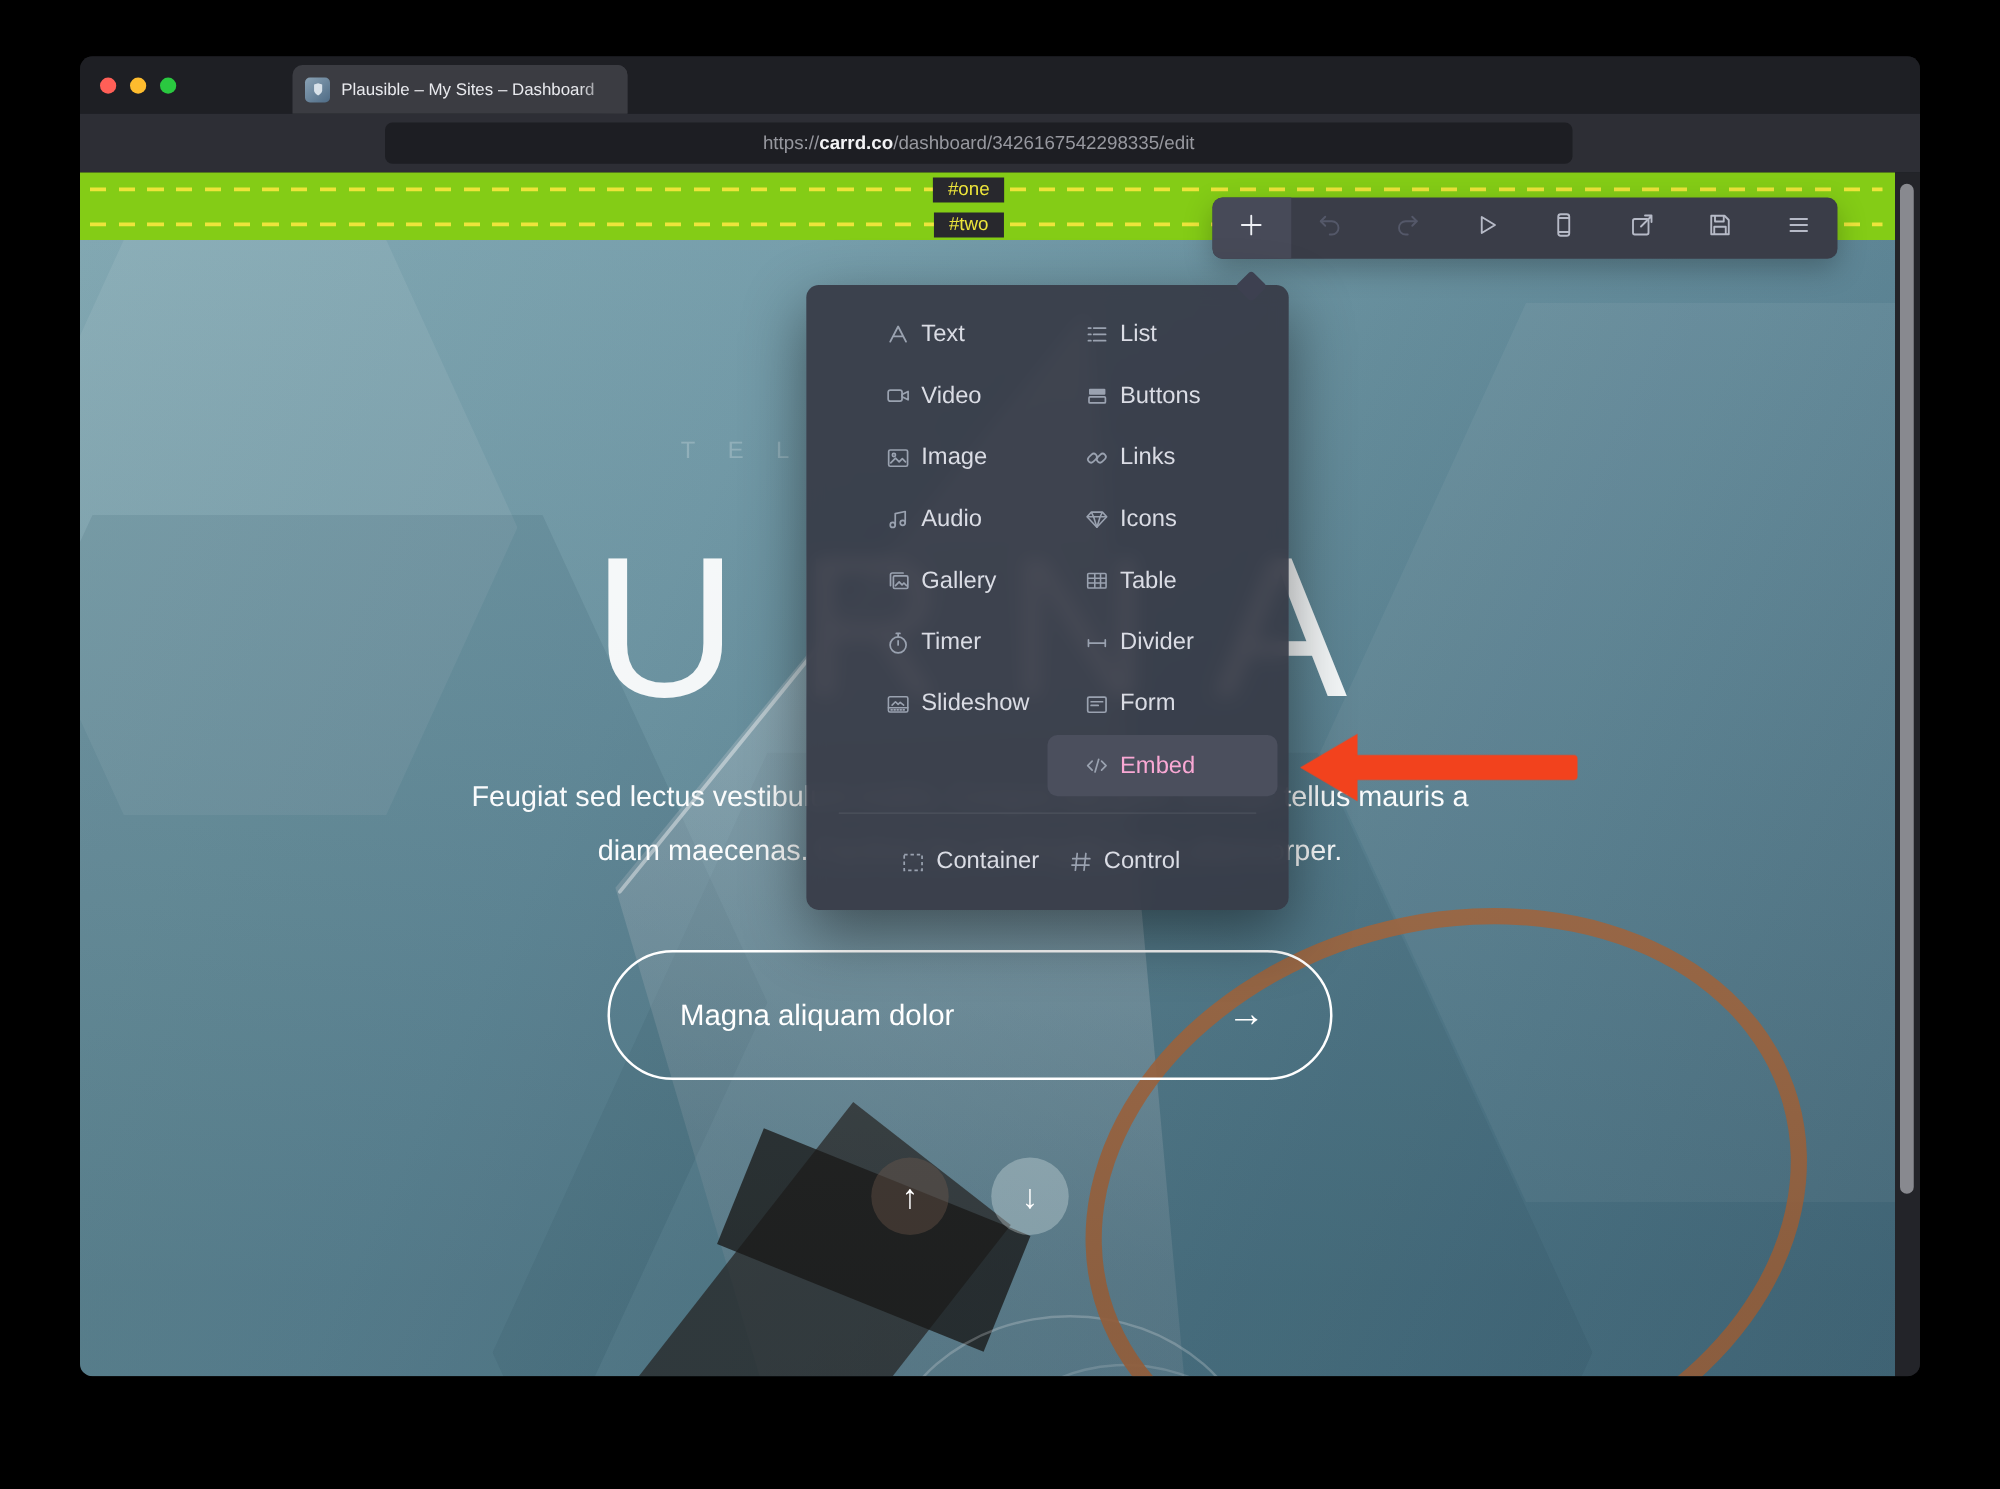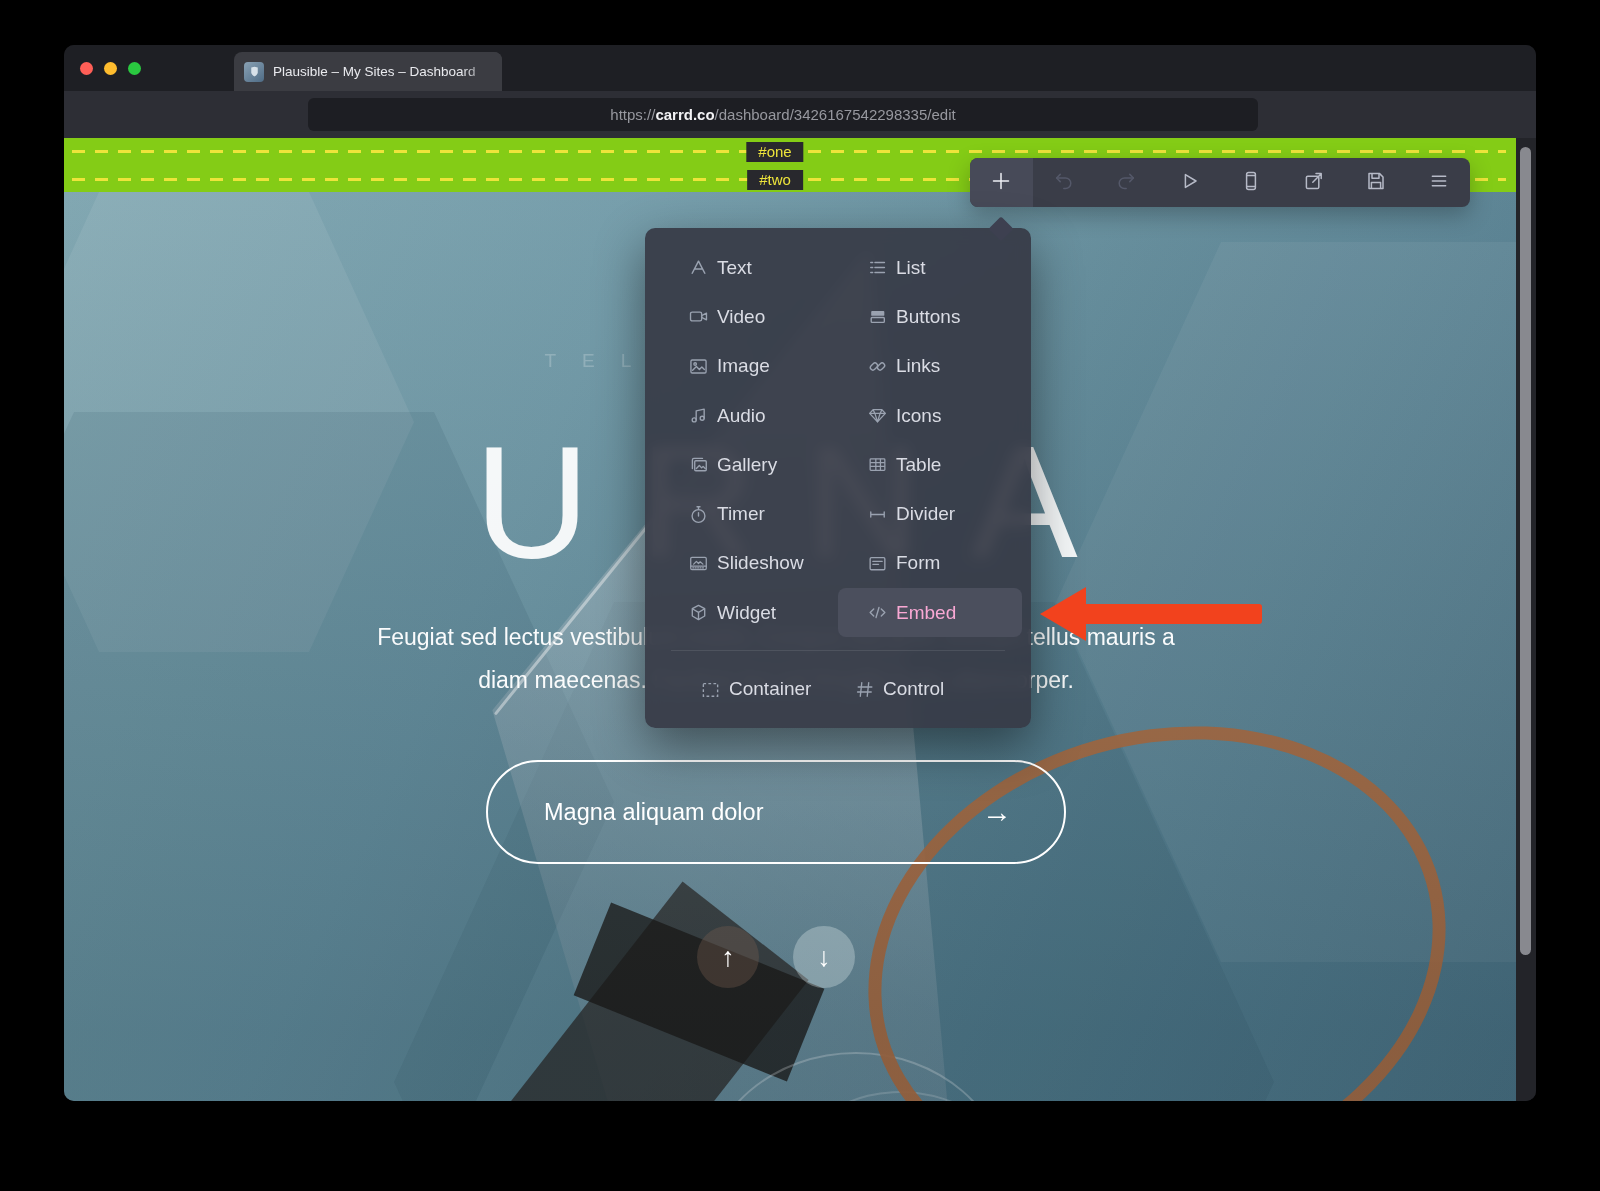--- a/index.html
+++ b/index.html
@@ -79,21 +79,21 @@
   .tbtn.dim{color:#545869;}
   
   .menu{position:absolute;left:581px;top:183px;width:386px;height:500px;background:rgba(54,57,69,.92);
     backdrop-filter:blur(7px);border-radius:10px;box-shadow:0 18px 50px rgba(0,0,0,.45);}
   .caret{position:absolute;top:-8px;left:347px;width:18px;height:18px;background:#3d4050;
     transform:rotate(45deg);border-radius:3px;}
   .mcol{position:absolute;top:15px;display:flex;flex-direction:column;}
   .mcol.cleft{left:0;width:193px;}
   .mcol.cright{left:193px;width:184px;}
   .mi{height:49.3px;display:flex;align-items:center;gap:8px;font-size:19px;color:#dadce4;}
-  .mcol.cleft .mi,.mf.fleft .mi{padding-left:42px;}
+  .mcol.cleft .mi,.mf.fleft .mi{padding-left:62px;}
   .mcol.cright .mi,.mf.fright .mi{padding-left:28px;}
   .mi.active{background:#4b4f5d;border-radius:8px;color:#f9a8d4;}
   .mico{width:22px;height:22px;display:flex;align-items:center;justify-content:center;color:#9aa2b0;flex:0 0 auto;}
   .mdivider{position:absolute;top:422px;left:26px;right:26px;height:1px;background:rgba(255,255,255,.09);}
   .mf{position:absolute;top:437px;}
   .mf.fleft{left:0;width:193px;margin-left:12px;}
   .mf.fright{left:180px;width:184px;}
   .mf .mi{height:48px;}
   
   .red-arrow{position:absolute;left:976px;top:569px;}
@@ -303,29 +303,20 @@
           <span class="mico">
               <svg width="21" height="21" viewBox="0 0 20 20" fill="none" stroke="currentColor" stroke-width="1.2" stroke-linecap="round" stroke-linejoin="round">
                 <rect x="2.6" y="4.2" width="14.8" height="11.6" rx="1.2"></rect>
                 <path d="M2.6 12.6 h14.8"></path>
                 <path d="M4.6 14.2 h0.9 M6.9 14.2 h0.9 M9.2 14.2 h0.9 M11.5 14.2 h0.9 M13.8 14.2 h0.9"></path>
                 <path d="M5.4 10.6 l2.6-2.6 2 2 1.6-1.6 2.6 2.2"></path>
               </svg>
             </span>
           <span>Slideshow</span>
         </div>
-        <div class="mi">
-          <span class="mico">
-              <svg width="21" height="21" viewBox="0 0 20 20" fill="none" stroke="currentColor" stroke-width="1.3" stroke-linejoin="round">
-                <path d="M10 3.2 15.9 6.4 v6.9 L10 16.8 4.1 13.3 V6.4z"></path>
-                <path d="M4.1 6.4 10 9.8 15.9 6.4 M10 9.8 V16.8"></path>
-              </svg>
-            </span>
-          <span>Widget</span>
-        </div>
       </div>
 
       <div class="mcol cright">
         <div class="mi">
           <span class="mico">
               <svg width="21" height="21" viewBox="0 0 20 20" fill="none" stroke="currentColor" stroke-width="1.4" stroke-linecap="round">
                 <path d="M7.6 5.2 h9 M7.6 10 h9 M7.6 14.8 h9 M3.6 5.2 h1.8 M3.6 10 h1.8 M3.6 14.8 h1.8"></path>
               </svg>
             </span>
           <span>List</span>

